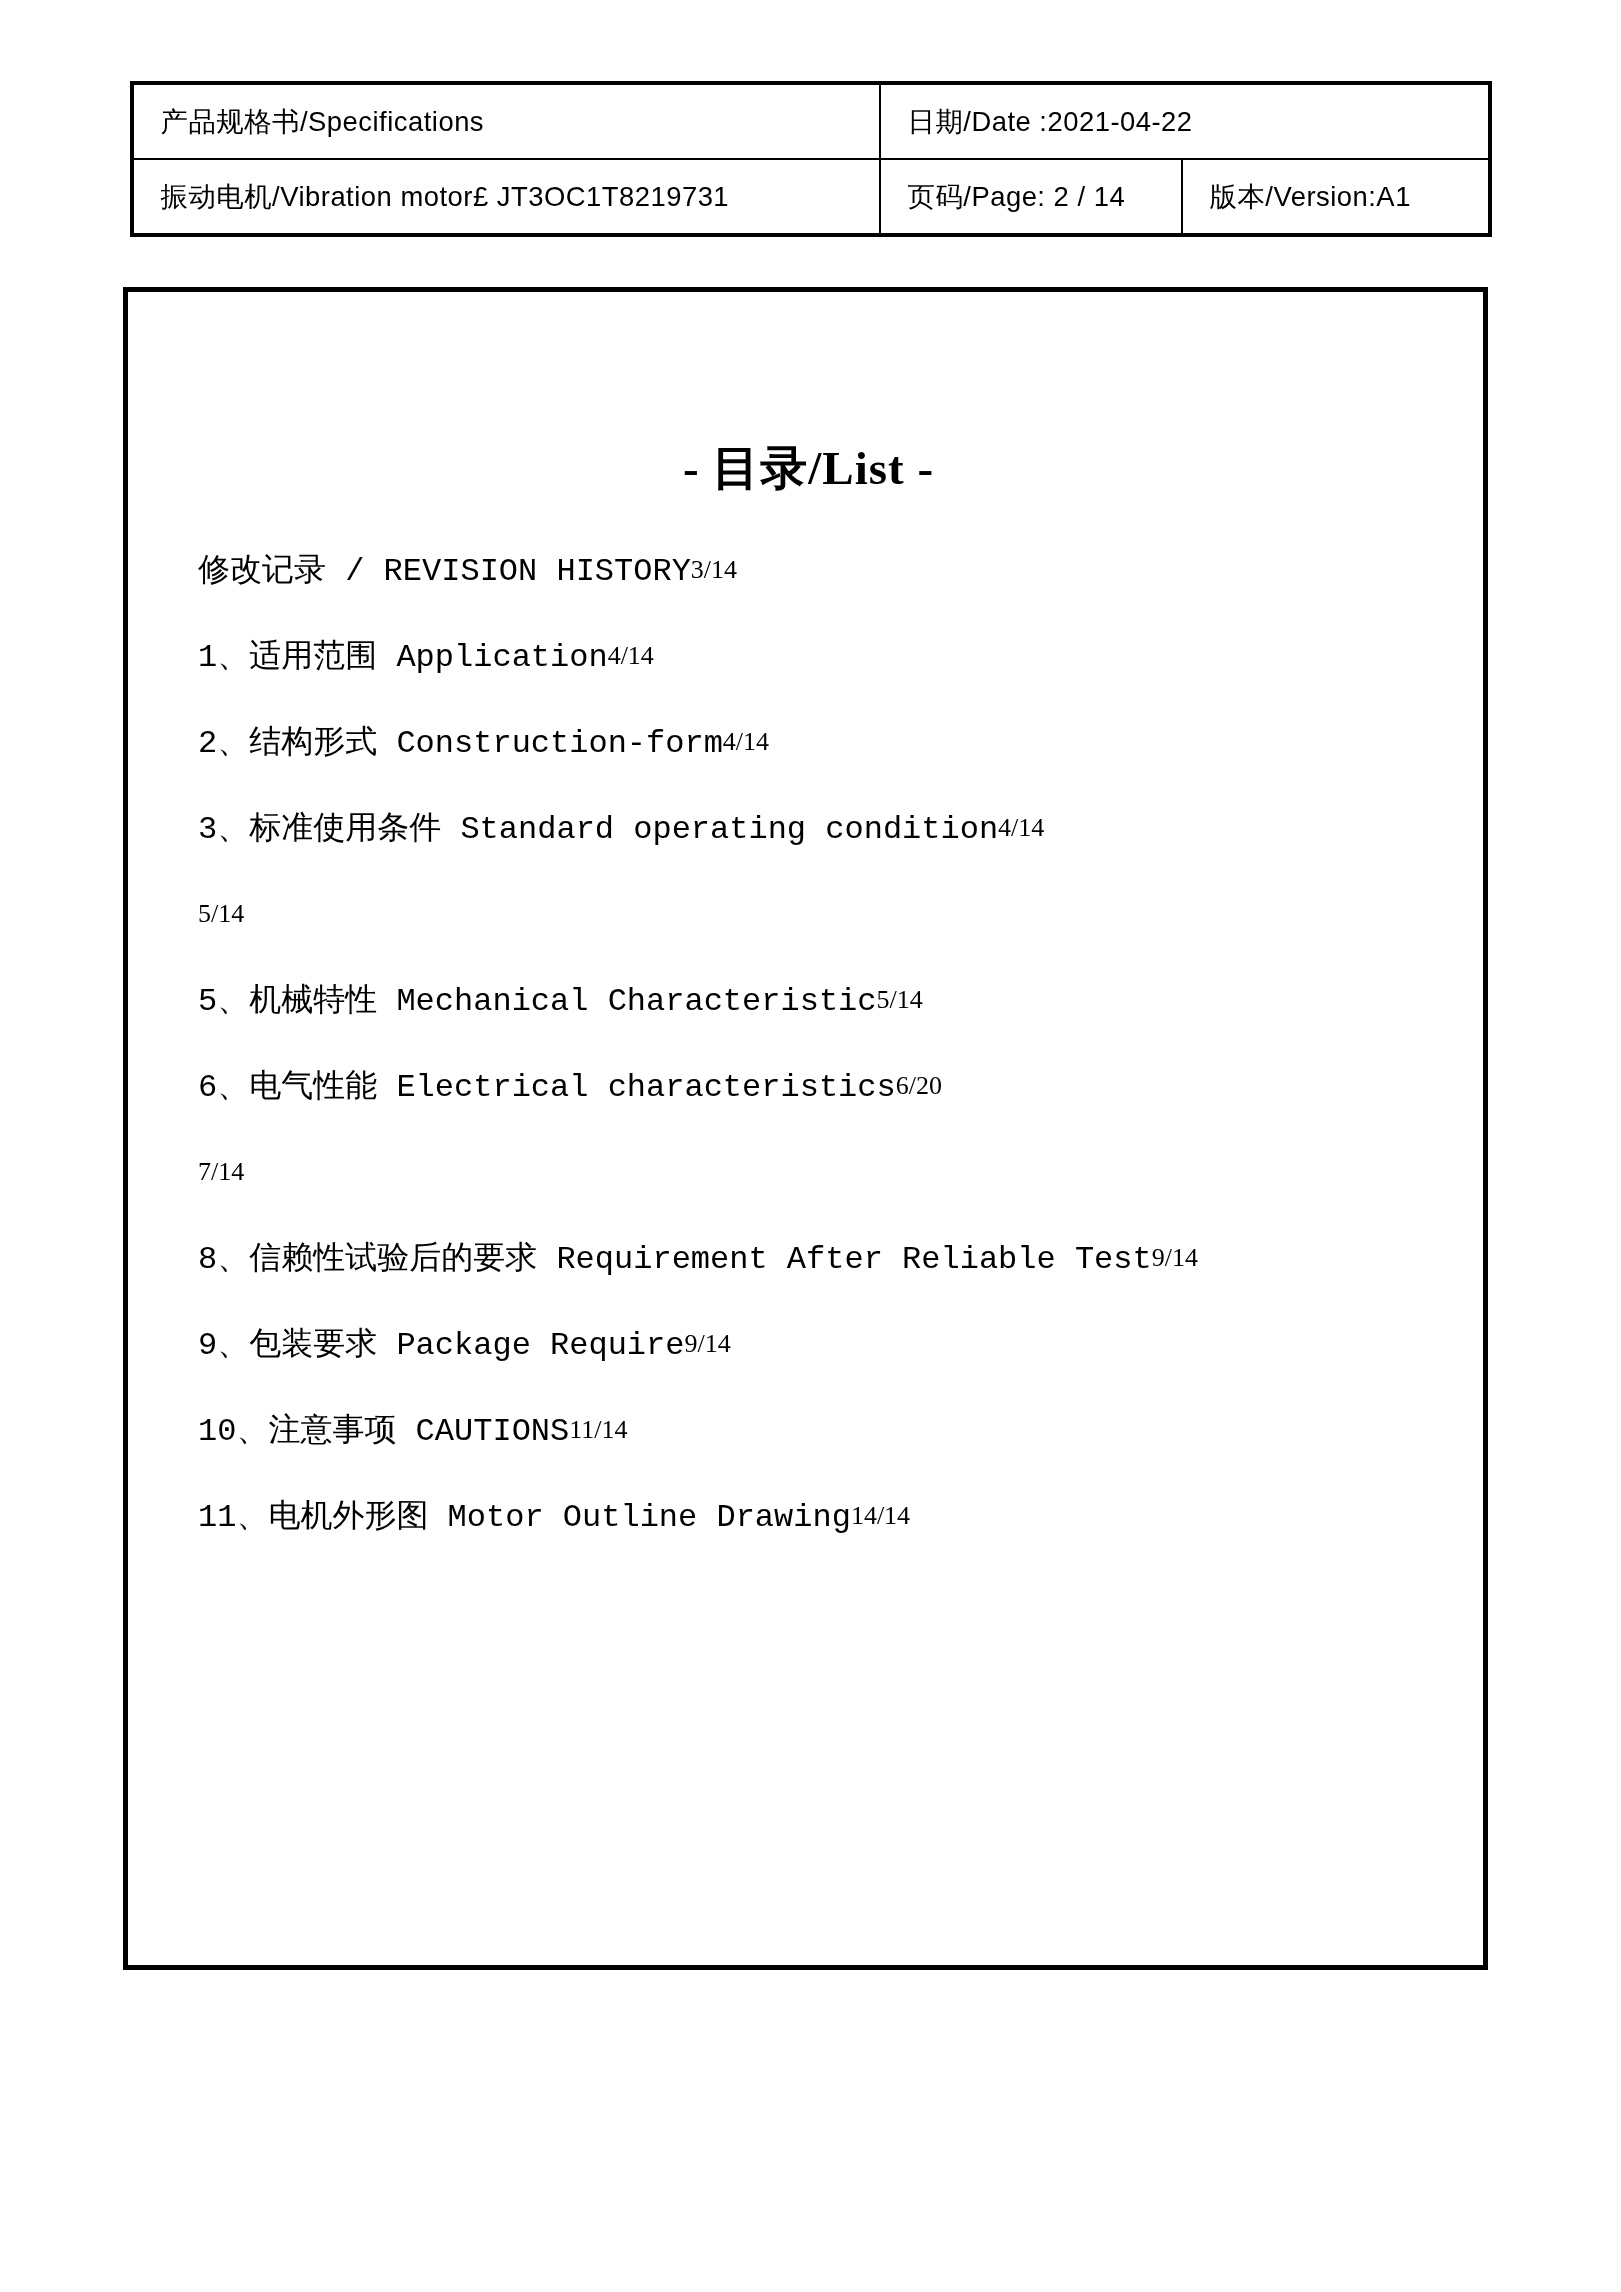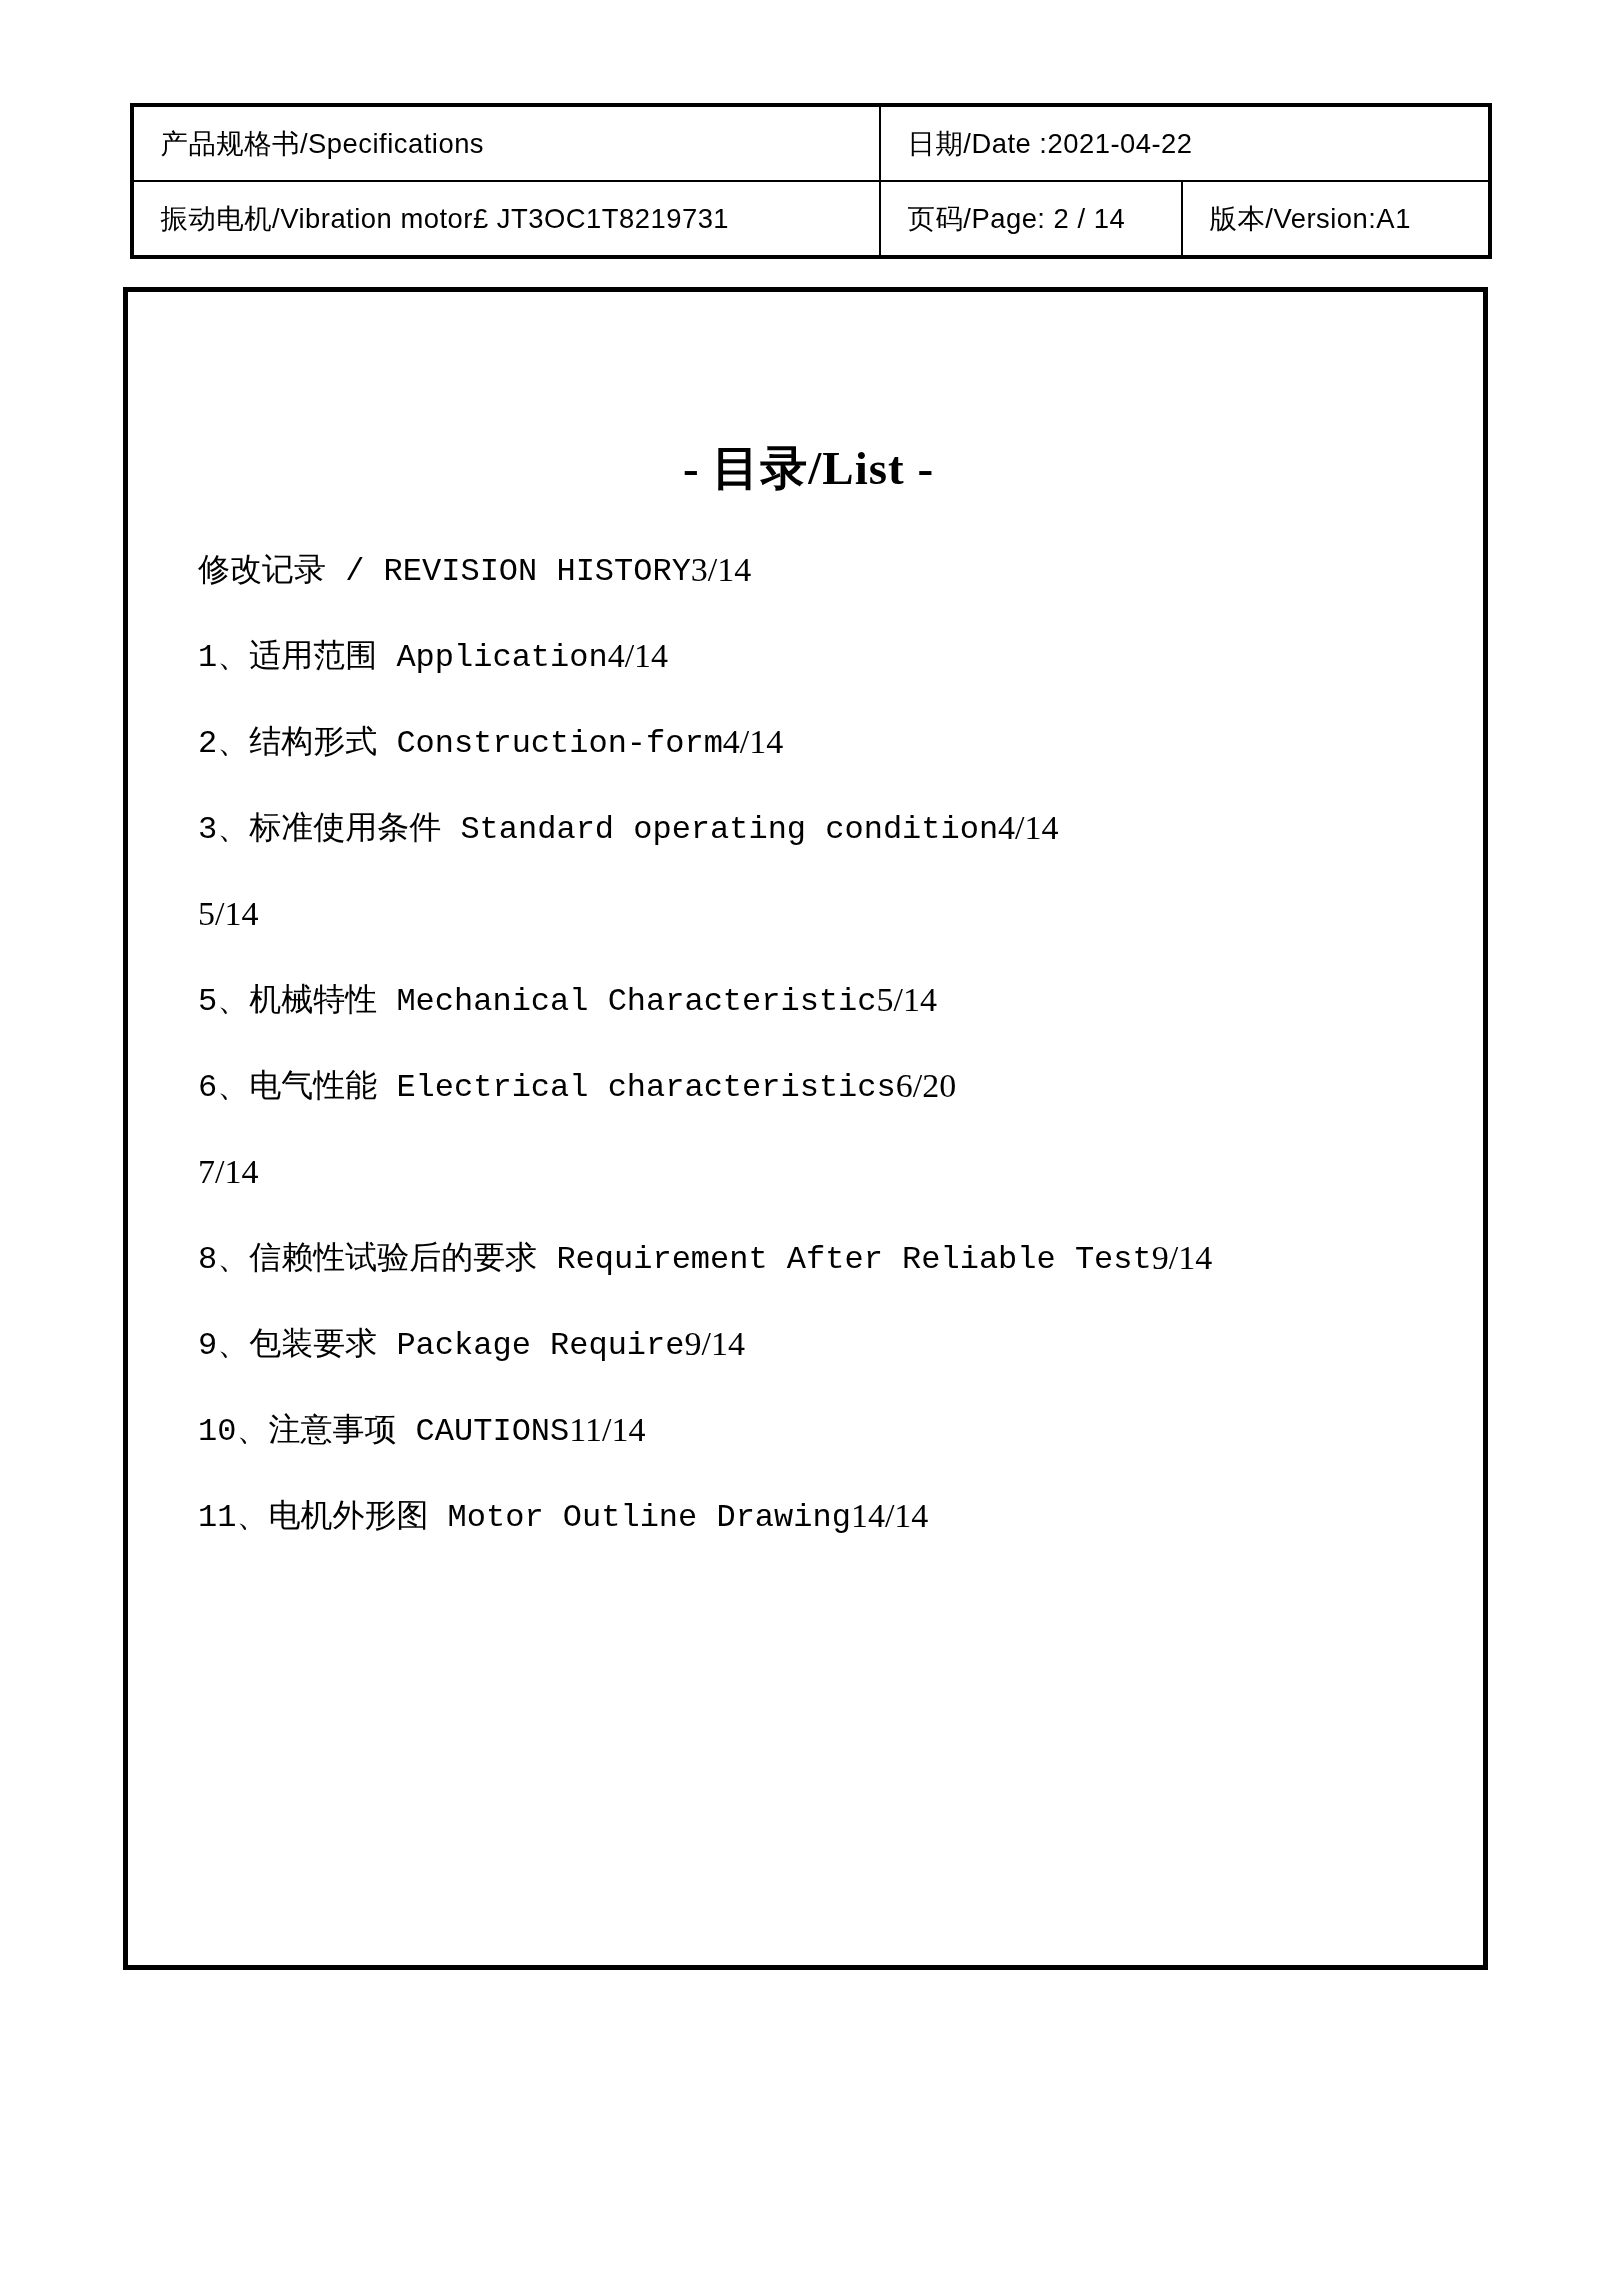--- a/index.html
+++ b/index.html
@@ -21,21 +21,20 @@
   .header-table {
     position: absolute;
     left: 130px;
     top: 81px;
     width: 1362px;
     height: 156px;
     border: 4.9px solid #000;
     box-sizing: border-box;
     display: flex;
     flex-direction: column;
-    margin-top: 22px;
   }
   .header-row {
     flex: 1;
     display: flex;
     min-height: 0;
   }
   .header-row.first {
     border-bottom: 2px solid #000;
   }
   .hcell {
@@ -86,21 +85,21 @@
     display: flex;
     align-items: center;
   }
   .toc-label {
     font-family: "Liberation Mono", "DejaVu Sans Mono", monospace;
     font-size: 32px;
     white-space: pre;
   }
   .toc-page {
     font-family: "Liberation Serif", "DejaVu Serif", serif;
-    font-size: 34px;
+    font-size: 26px;
     white-space: nowrap;
   }
 </style>
 </head>
 <body>
 
 <div class="page">
 
   <div class="header-table">
     <div class="header-row first">

